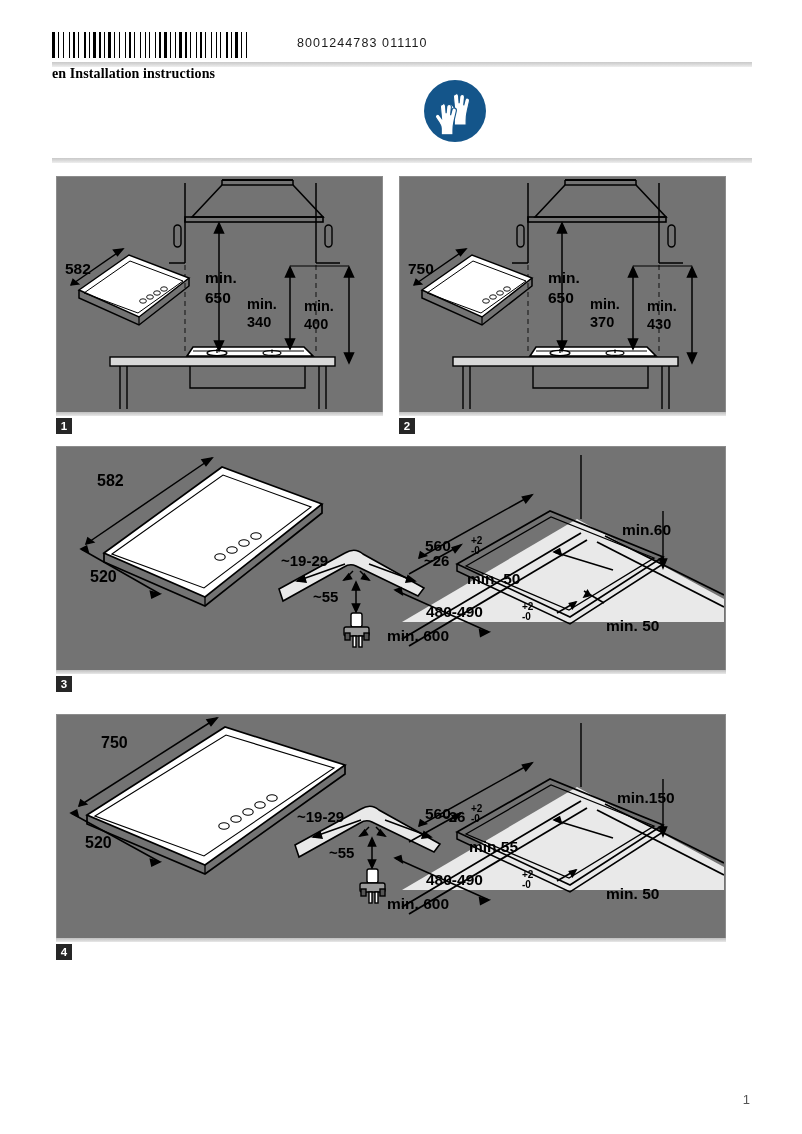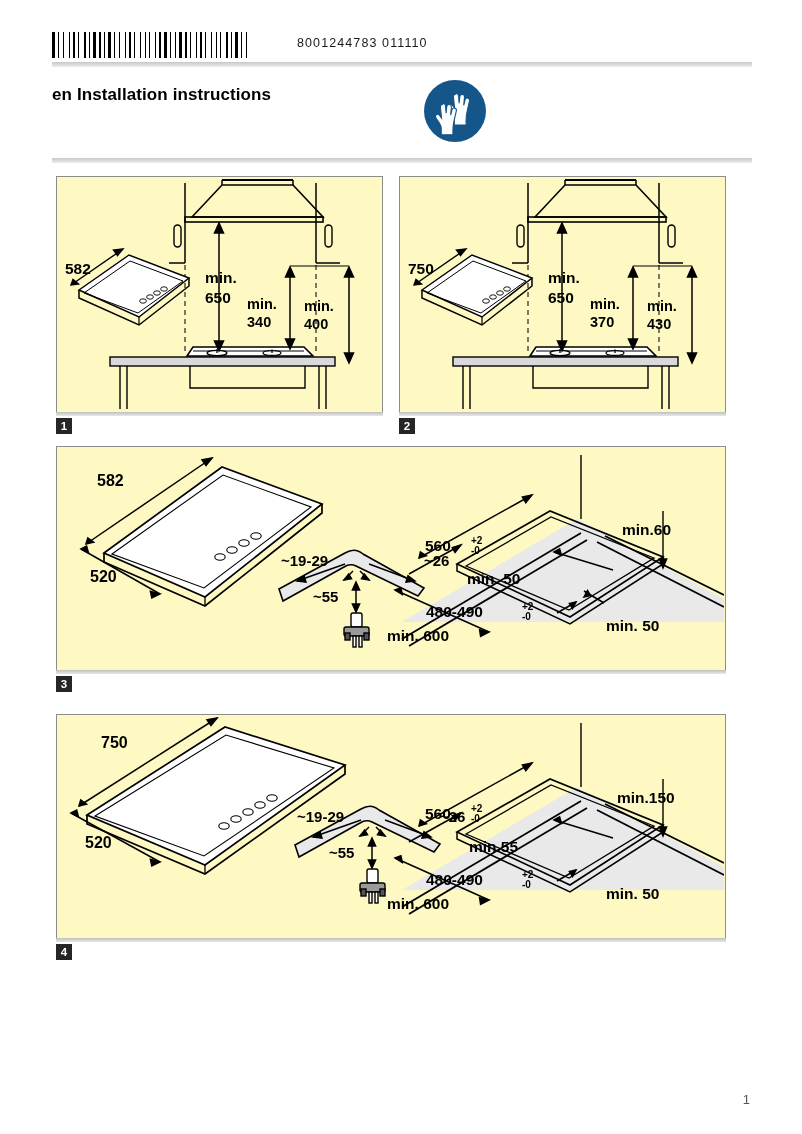--- a/index.html
+++ b/index.html
@@ -10,27 +10,27 @@
   .hdr{position:absolute;left:52px;top:28px;width:700px;height:40px;}
   .barcode{position:absolute;left:0;top:4px;height:26px;width:205px;}
   .barcode i{display:inline-block;height:26px;background:#000;vertical-align:top;margin-right:1px;}
   .docnum{position:absolute;left:245px;top:8px;font-size:12.5px;letter-spacing:1.1px;color:#1a1a1a;font-family:"Liberation Sans",sans-serif;}
 
   .rule{position:absolute;left:52px;width:700px;height:5px;
         background:linear-gradient(to bottom,#c9c9c9 0%,#d8d8d8 45%,#efefef 100%);}
   .rule.r1{top:62px;}
   .rule.r2{top:158px;}
 
-  .title{position:absolute;left:52px;top:85px;font-size:17px;font-weight:bold;letter-spacing:.1px;}
+  .title{position:absolute;left:52px;top:66px;font-size:14px;font-weight:bold;letter-spacing:.1px;font-family:Liberation Serif, serif;}
 
   
   .glove{position:absolute;left:422px;top:78px;width:66px;height:66px;}
 
   
-  .panel{position:absolute;border:1.6px solid #8c8c8c;background:#fef9c3;box-sizing:border-box;text-align:center;}
+  .panel{position:absolute;border:1.6px solid #8c8c8c;background:#737373;box-sizing:border-box;text-align:center;}
   .p1{left:56px;top:176px;width:327px;height:238px;}
   .p2{left:399px;top:176px;width:327px;height:238px;}
   .p3{left:56px;top:446px;width:670px;height:226px;}
   .p4{left:56px;top:714px;width:670px;height:226px;}
 
   .badge{position:absolute;width:16px;height:16px;background:#262626;color:#fff;
          font-size:11.5px;font-weight:bold;line-height:16px;text-align:center;}
   .b1{left:56px;top:418px;} .b2{left:399px;top:418px;}
   .b3{left:56px;top:676px;} .b4{left:56px;top:944px;}
 

